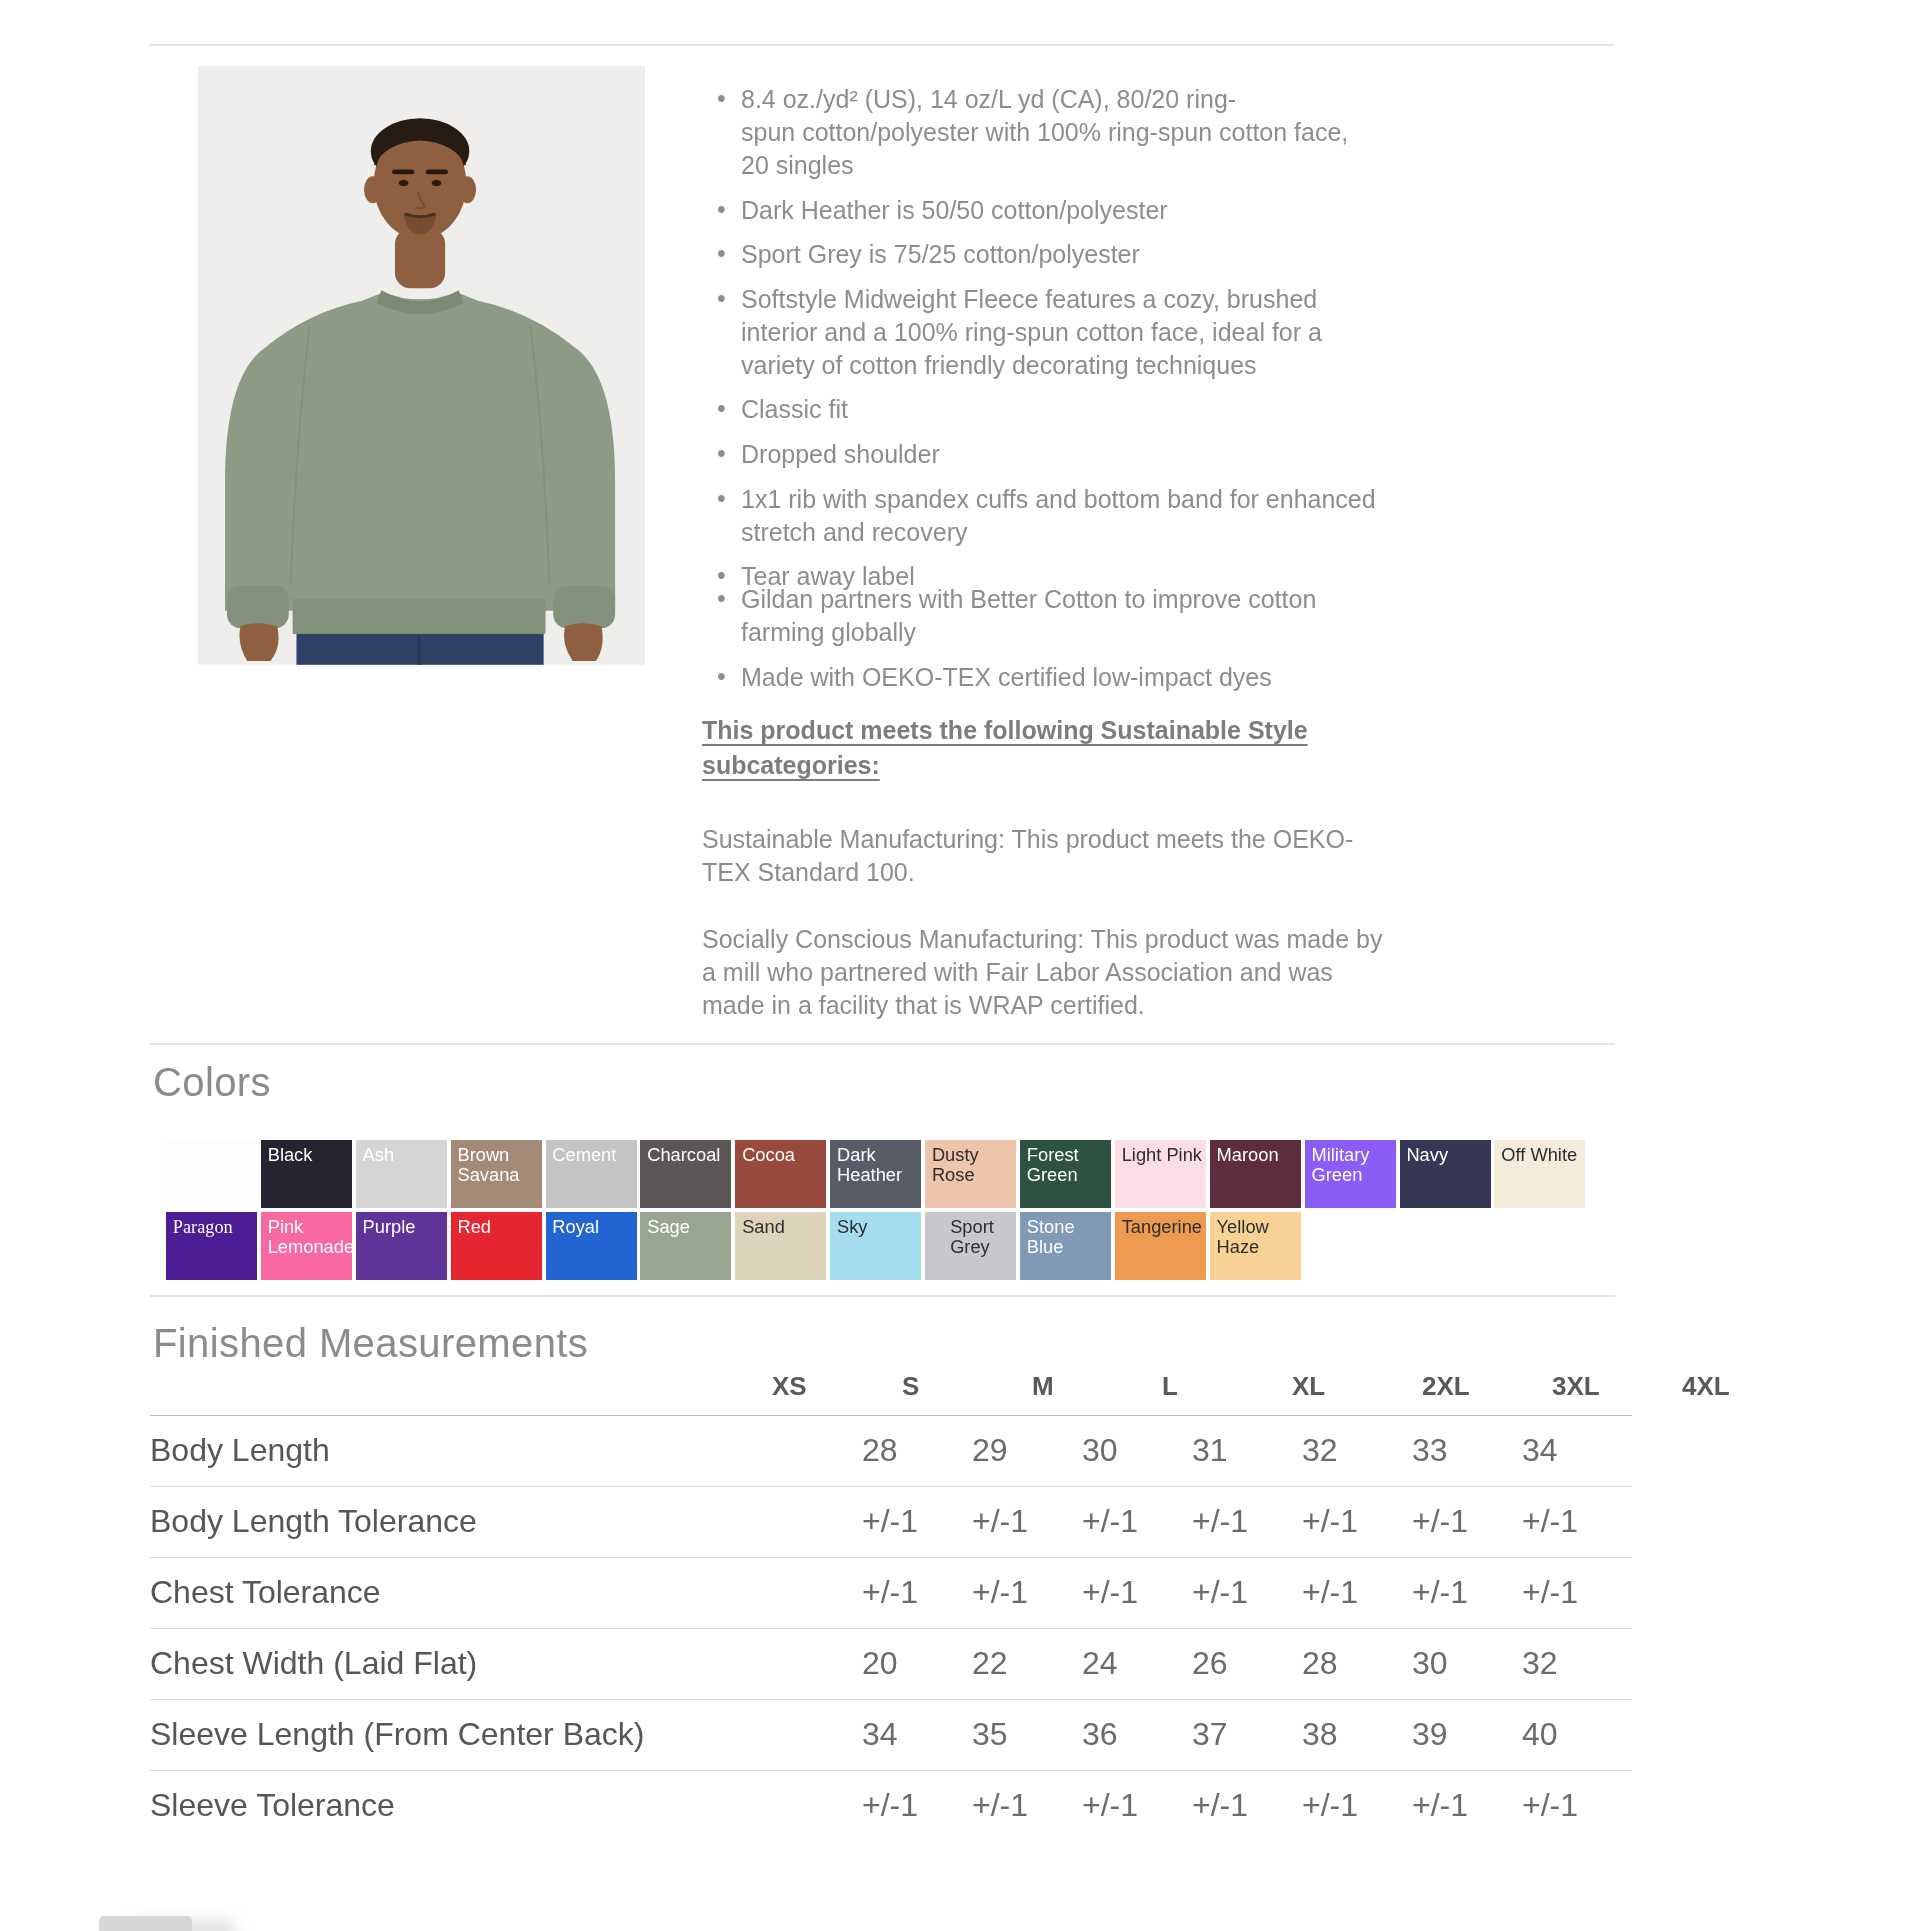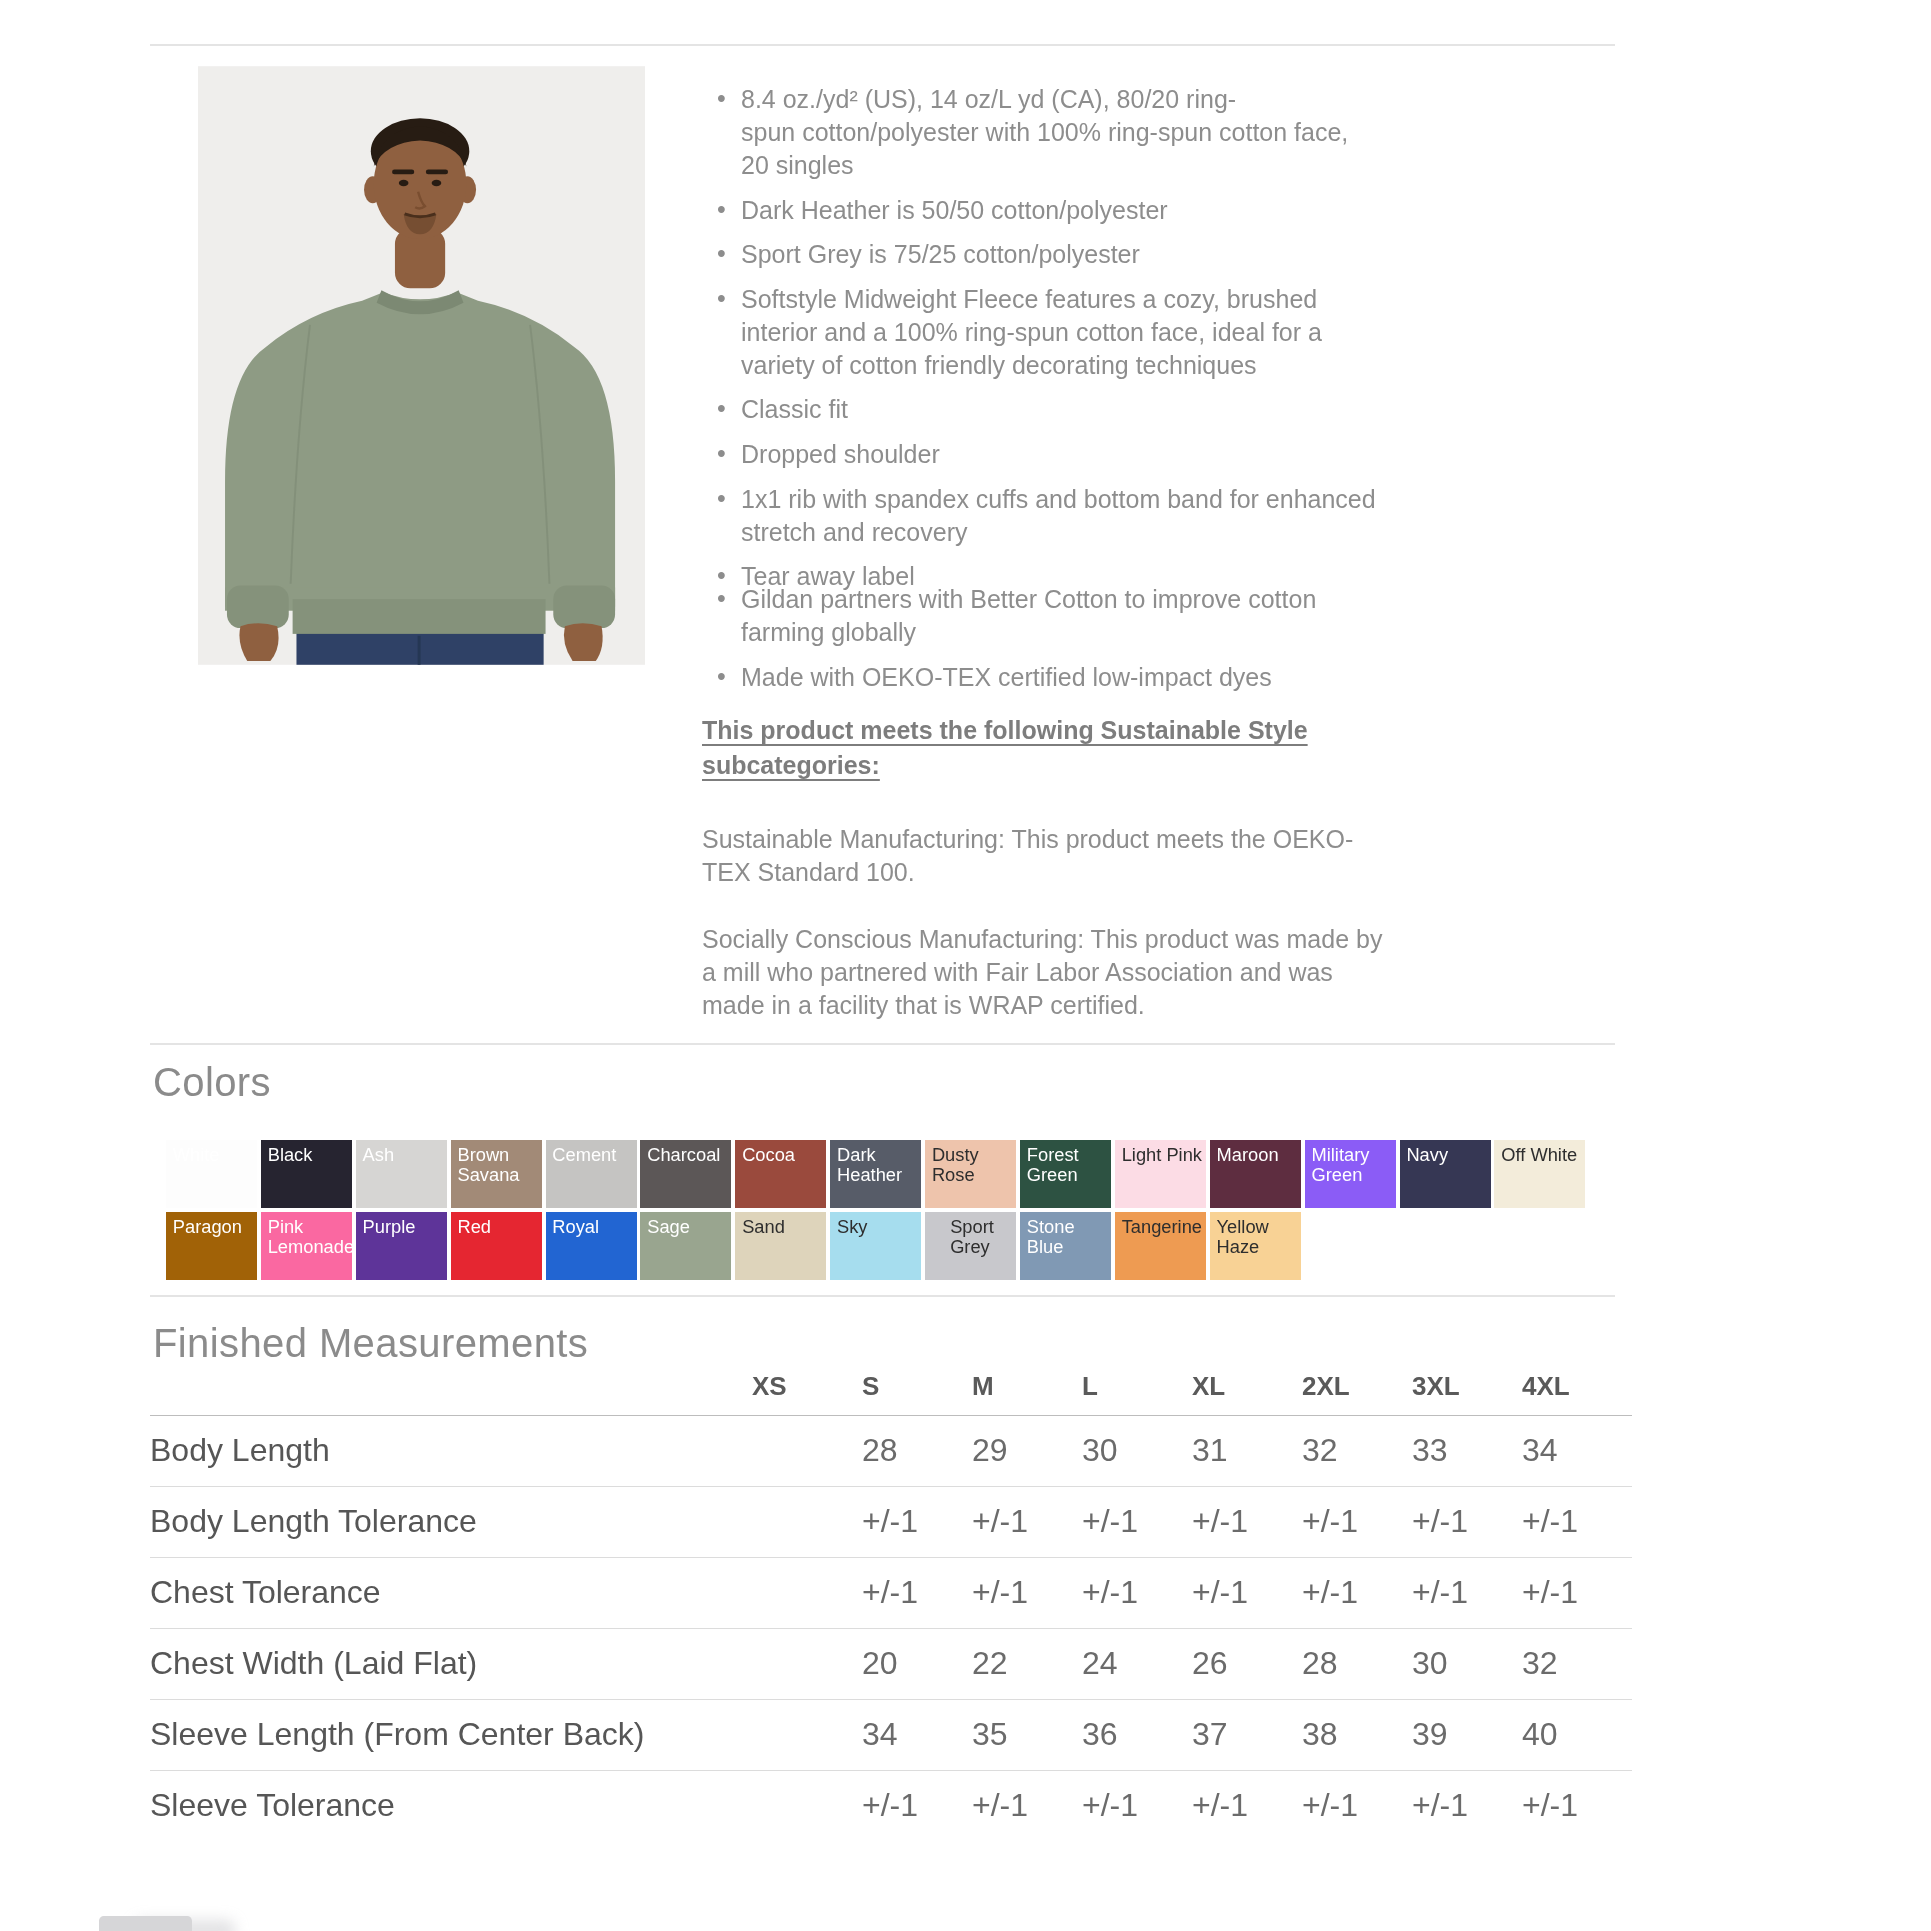--- a/index.html
+++ b/index.html
@@ -52,21 +52,21 @@
   .swatch-row{display:flex;gap:3.9px;}
   .swatch{
     width:91px;height:68px;box-sizing:border-box;padding:4.8px 2.9px 0 6.8px;
     font-size:18.3px;line-height:20px;overflow:hidden;flex:0 0 auto;
   }
   .swatch-label{display:block;word-spacing:normal;}
 
   
   .mtable{position:absolute;left:150px;top:1371px;width:1482px;}
   .trow{display:grid;grid-template-columns:602px repeat(8,110px);align-items:center;}
-  .trow.head{font-weight:bold;font-size:26px;color:#5a5a5a;padding-bottom:12.6px;border-bottom:1.9px solid #bdbdbd;}
+  .trow.head{font-weight:bold;font-size:26px;color:#5a5a5a;padding-bottom:12.6px;border-bottom:1.9px solid #bdbdbd;gap:20px;}
   .trow.body{font-size:32px;height:70px;border-bottom:1.9px solid #dcdcdc;color:#6b6b6b;}
   .trow.body:last-child{border-bottom:none;}
   .trow .rlabel{color:#565656;}
 
   .artifact{
     position:absolute;left:99px;top:1916px;width:93px;height:15.4px;
     background:#d6d6d8;border-radius:4.8px 4.8px 0 0;
     box-shadow:39px 7.7px 13.5px 3.9px rgba(185,185,190,.40);
   }
 </style>
@@ -188,21 +188,21 @@
           <span class="swatch-label" style="color: rgb(255, 255, 255);">Military Green</span>
         </div>
         <div class="swatch" style="background: rgb(54, 55, 84);">
           <span class="swatch-label" style="color: rgb(255, 255, 255);">Navy</span>
         </div>
         <div class="swatch" style="background: rgb(243, 236, 218);">
           <span class="swatch-label" style="color: rgb(46, 46, 46);">Off White</span>
         </div>
       </div>
       <div class="swatch-row">
-        <div class="swatch" style="background: #a16207;">
+        <div class="swatch" style="background: #4c1d95; font-family: Liberation Serif, serif;">
           <span class="swatch-label" style="color: rgb(255, 255, 255);">Paragon</span>
         </div>
         <div class="swatch" style="background: rgb(250, 104, 161);">
           <span class="swatch-label" style="color: rgb(255, 255, 255);">Pink Lemonade</span>
         </div>
         <div class="swatch" style="background: rgb(94, 52, 153);">
           <span class="swatch-label" style="color: rgb(255, 255, 255);">Purple</span>
         </div>
         <div class="swatch" style="background: rgb(229, 38, 49);">
           <span class="swatch-label" style="color: rgb(255, 255, 255);">Red</span>

